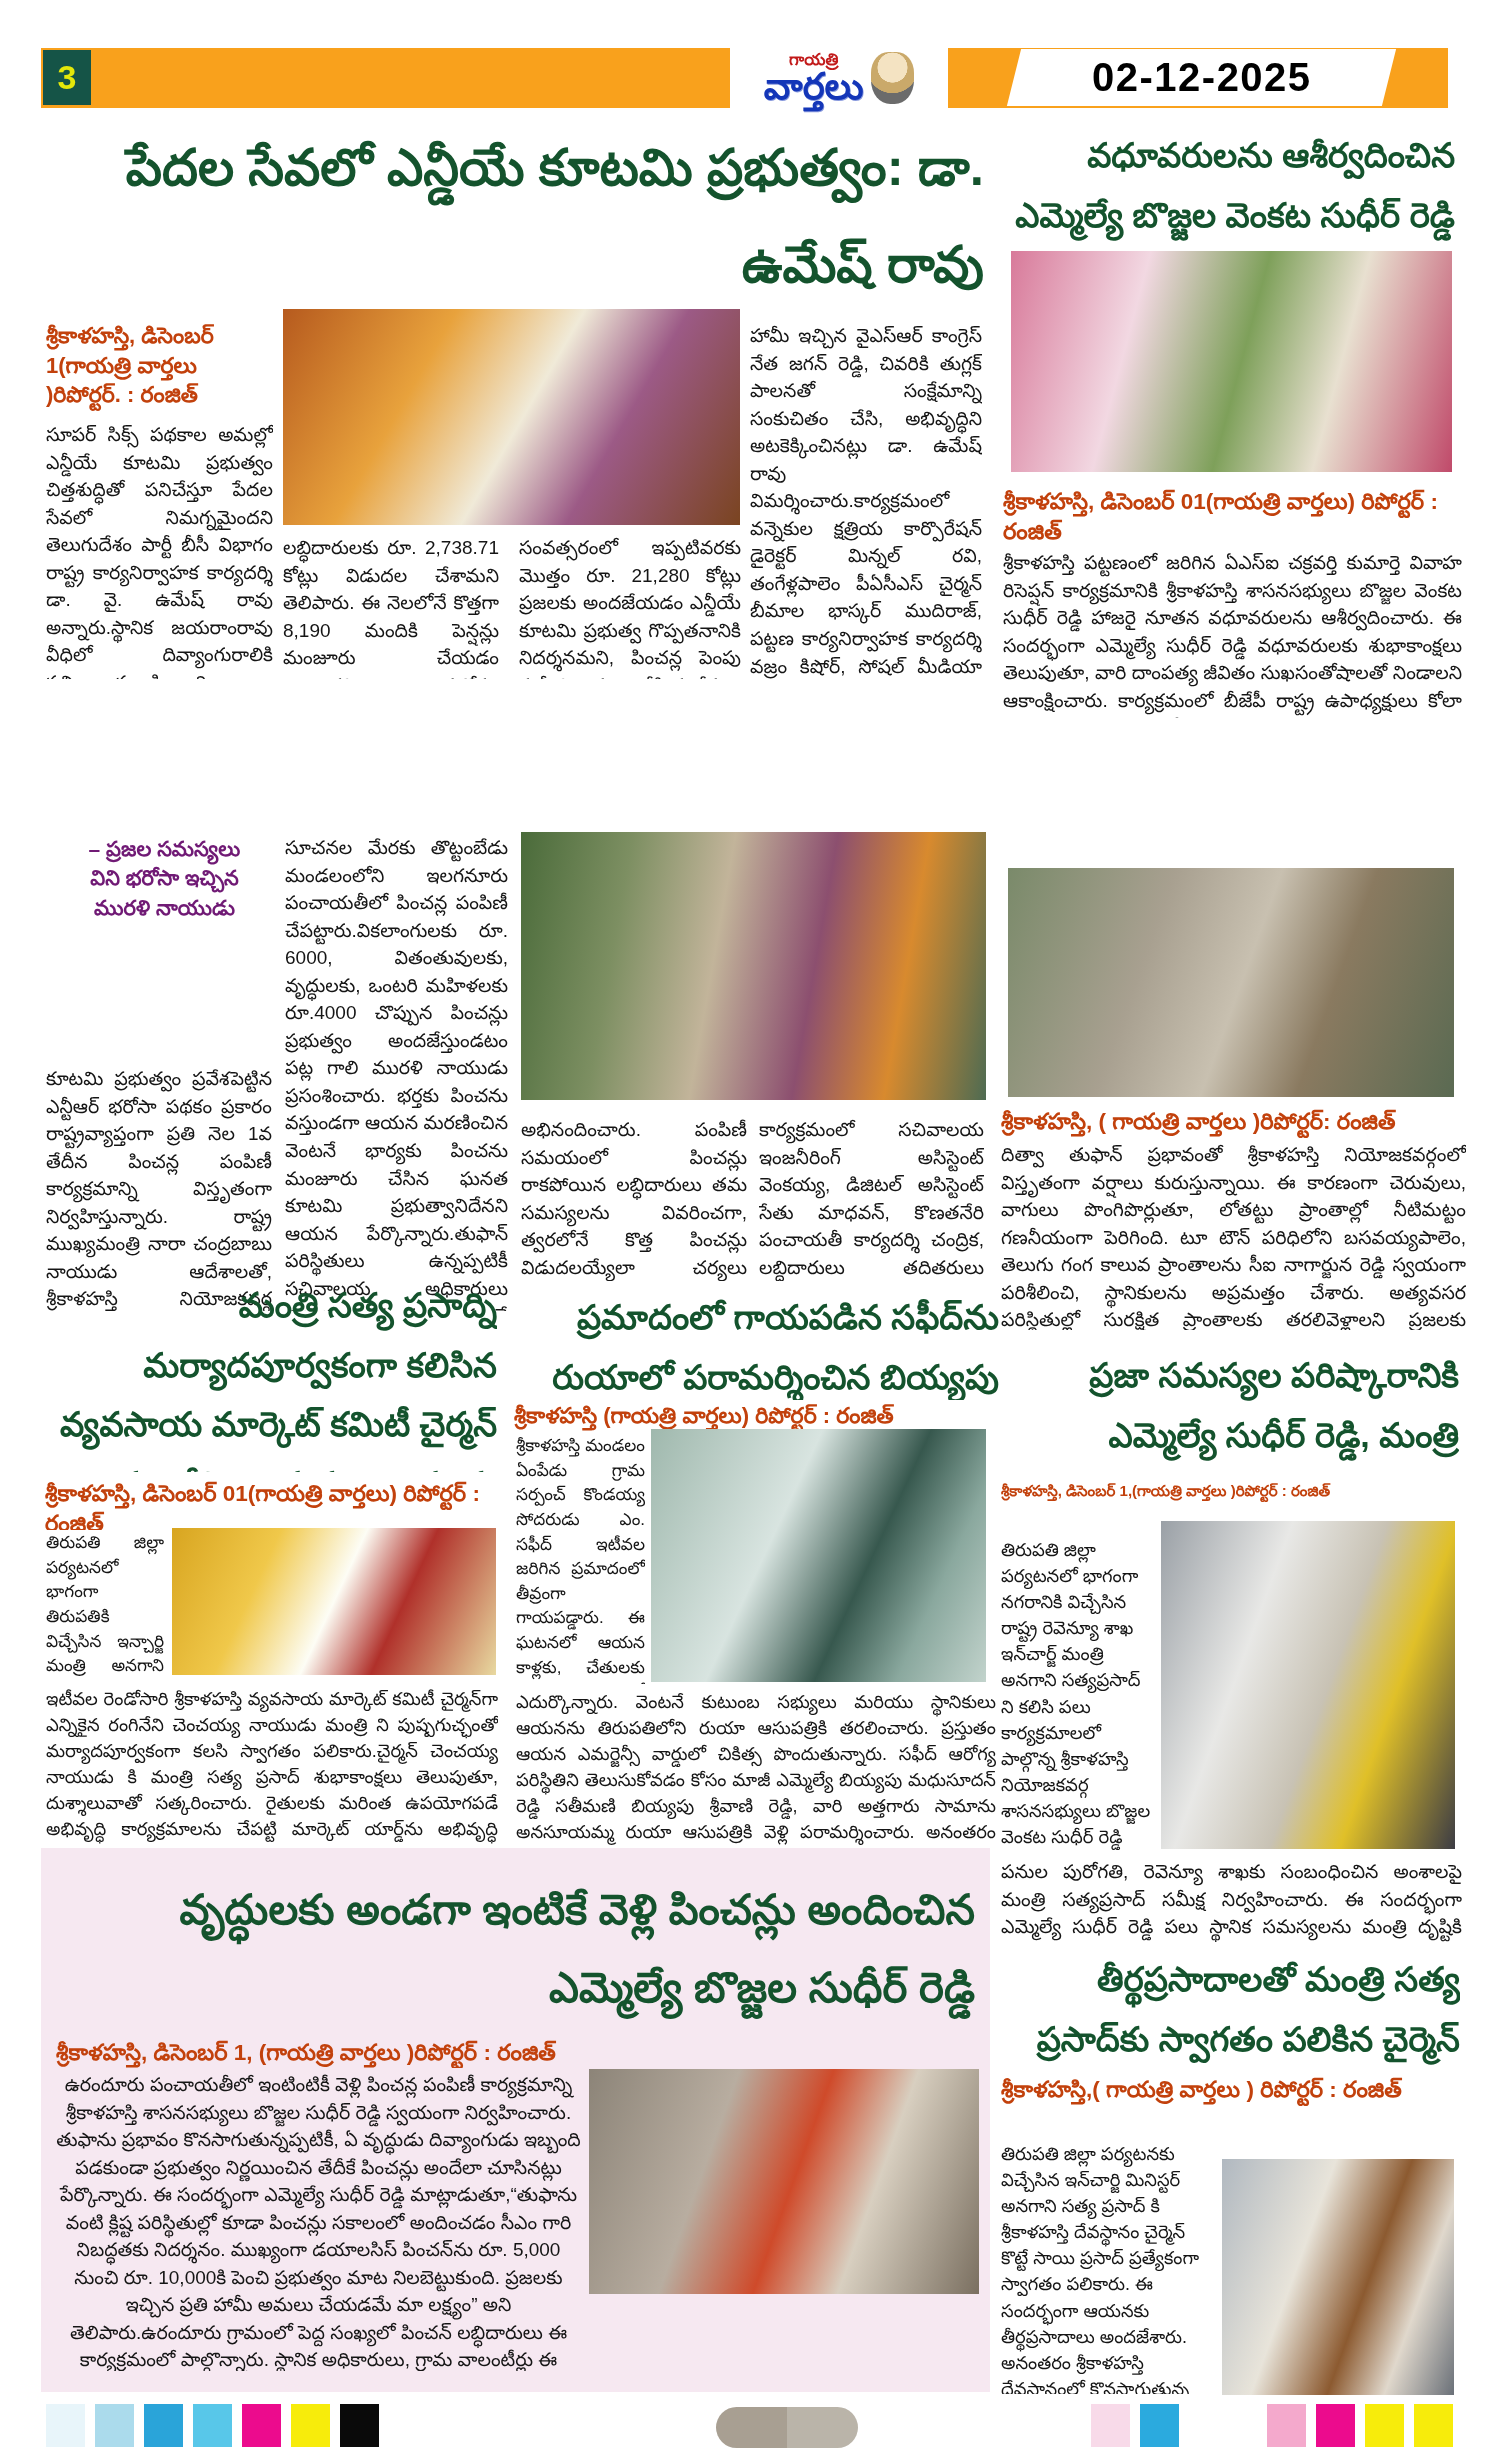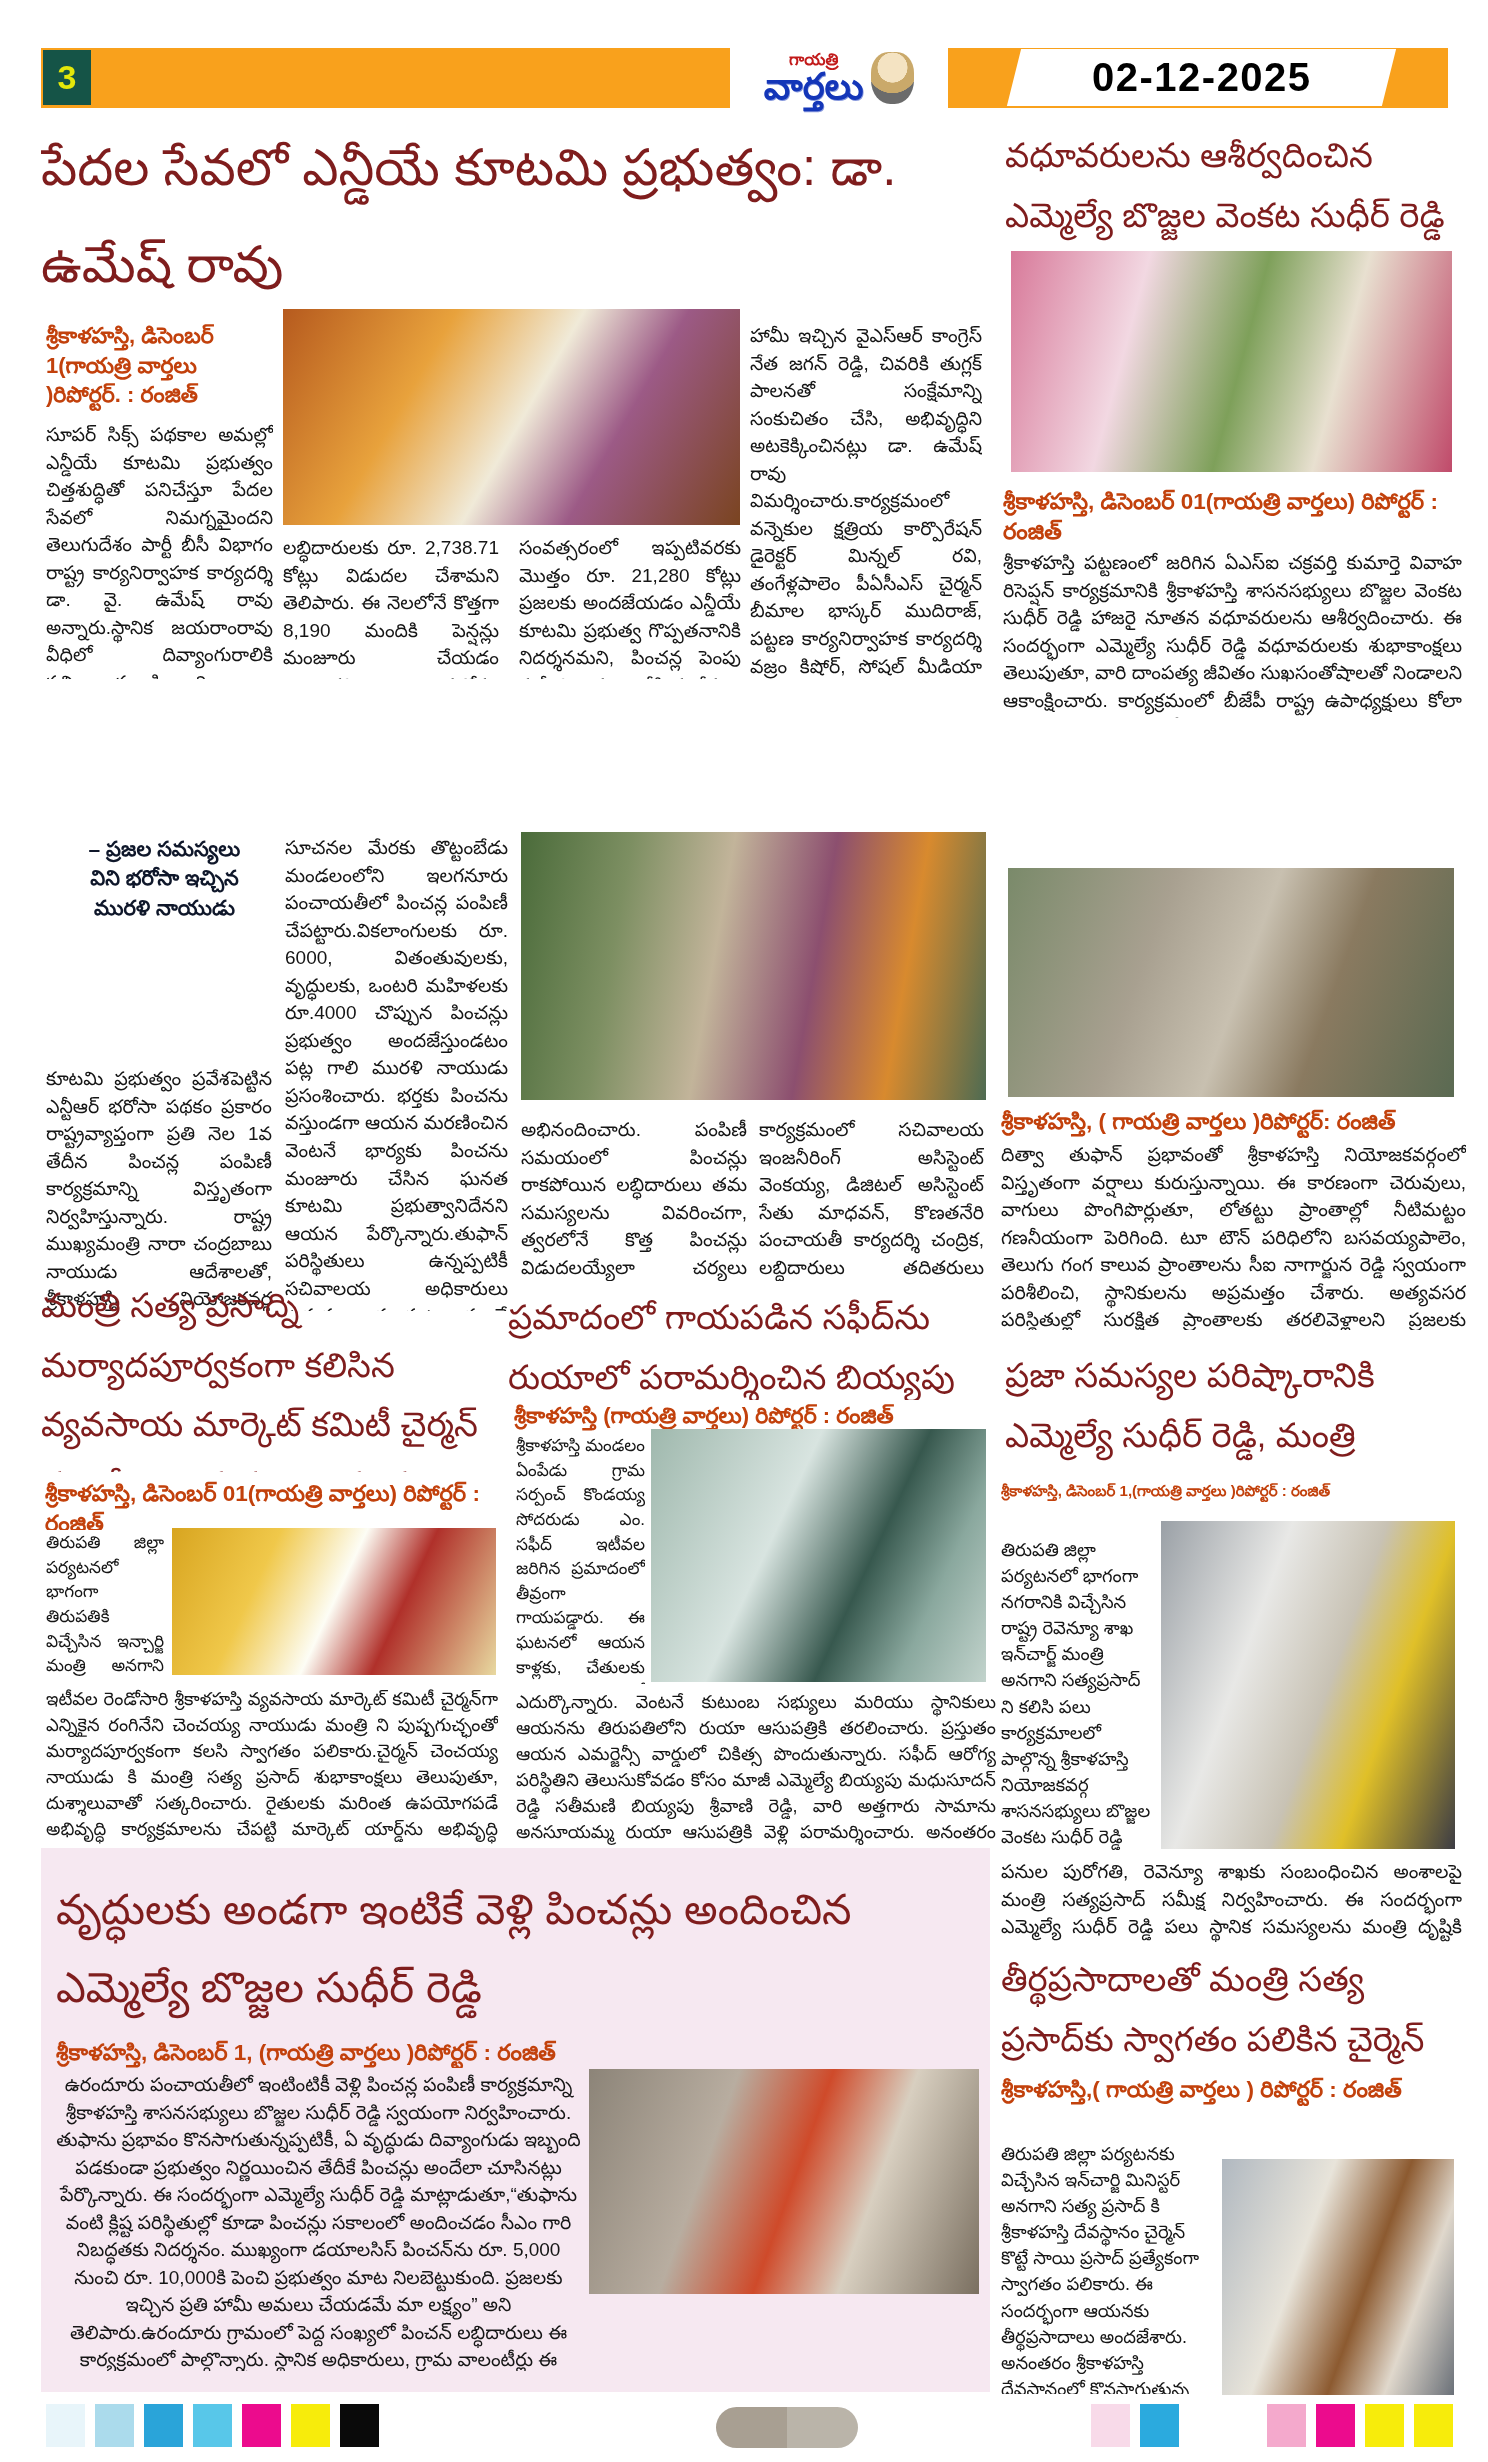--- a/index.html
+++ b/index.html
@@ -14,27 +14,27 @@
     font-size:34px;font-weight:bold;}
   .logo-box{background:#ffffff;display:flex;align-items:center;justify-content:center;gap:7.5px;}
   .logo-stack{display:flex;flex-direction:column;align-items:center;line-height:1;}
   .logo-top{font-size:16.5px;font-weight:bold;color:#C21A1A;}
   .logo-main{font-size:37px;font-weight:bold;color:#1436B8;text-shadow:0.7px 0.7px 0 #8899dd;}
   .deity{width:43px;height:52px;border-radius:40% 40% 45% 45%;
     background:radial-gradient(circle at 50% 30%,#f4e3c2 0 35%,#caa96a 36% 60%,#6b6b6b 61% 100%);}
   .date-box{background:#ffffff;transform:skewX(-14deg);display:flex;align-items:center;justify-content:center;}
   .date-text{transform:skewX(14deg);font-size:40px;font-weight:900;letter-spacing:1.5px;color:#000;}
   
-  .display{font-weight:normal;color:#7f1d1d;text-align:left;overflow:hidden;}
+  .display{font-weight:bold;color:#14532d;text-align:right;overflow:hidden;}
   .d1{font-size:51px;line-height:1.9;}
   .d2{font-size:58px;line-height:1.6;}
   .d3{font-size:34px;line-height:1.75;}
   .d4{font-size:42px;line-height:1.85;}
   .dateline{color:#c2410c;font-weight:bold;overflow:hidden;line-height:1.35;}
-  .intro{color:#0f172a;font-weight:bold;text-align:center;overflow:hidden;}
+  .intro{color:#701a75;font-weight:bold;text-align:center;overflow:hidden;}
   .body-txt{text-align:justify;overflow:hidden;line-height:1.45;color:#151515;}
   .center-txt{text-align:center;}
   
   .photo{overflow:hidden;}
   .p-handover{background:linear-gradient(120deg,#b65a1e,#e8a23c 30%,#f0ead8 52%,#9c5a86 70%,#7a4420);}
   .p-wedding{background:linear-gradient(105deg,#d87a9a,#f2d8e2 28%,#7ea05a 52%,#e8e0d0 72%,#c04a6a);}
   .p-queue{background:linear-gradient(100deg,#4a6b3a,#7d8f62 22%,#c2b49a 42%,#8c4f6f 62%,#d88a2e 80%,#4e6b52);}
   .p-flood{background:linear-gradient(110deg,#7a8a6a,#a8a090 32%,#c8c0b0 52%,#8a7a60 70%,#5a6a52);}
   .p-ward{background:linear-gradient(115deg,#9fb8ad,#d8e4e0 38%,#37584e 62%,#8aa89e 80%,#c2d3cc);}
   .p-bouquet{background:linear-gradient(115deg,#d8a520,#f0c84a 28%,#fdfdf5 50%,#b0302a 68%,#e8d9a0);}

